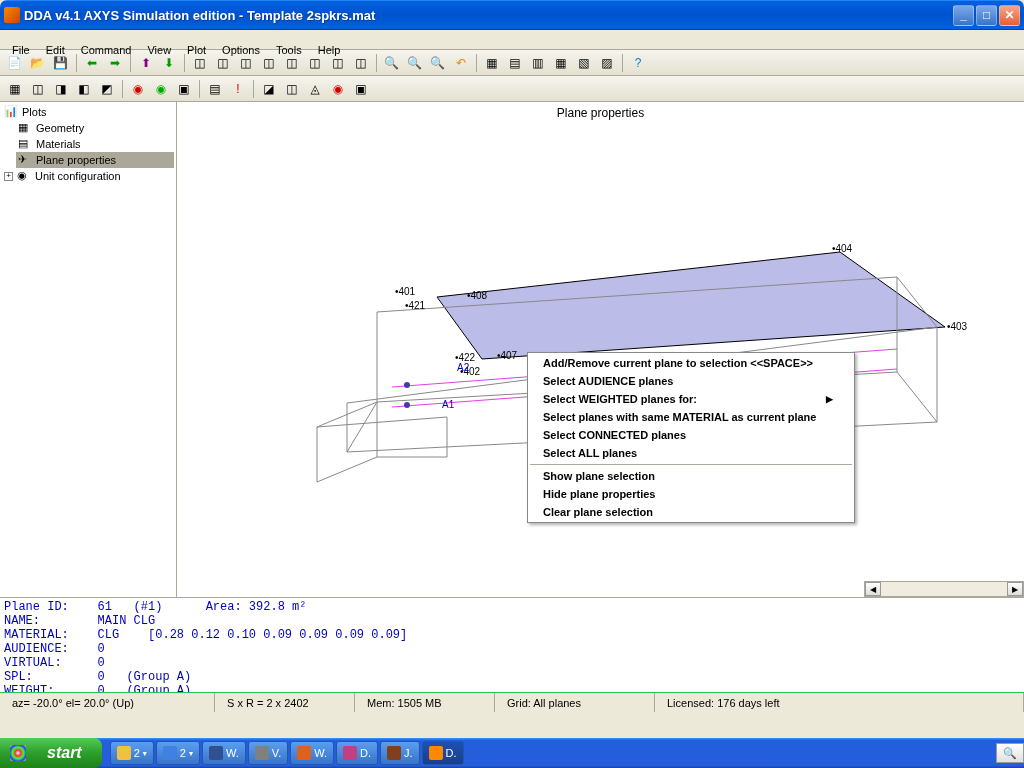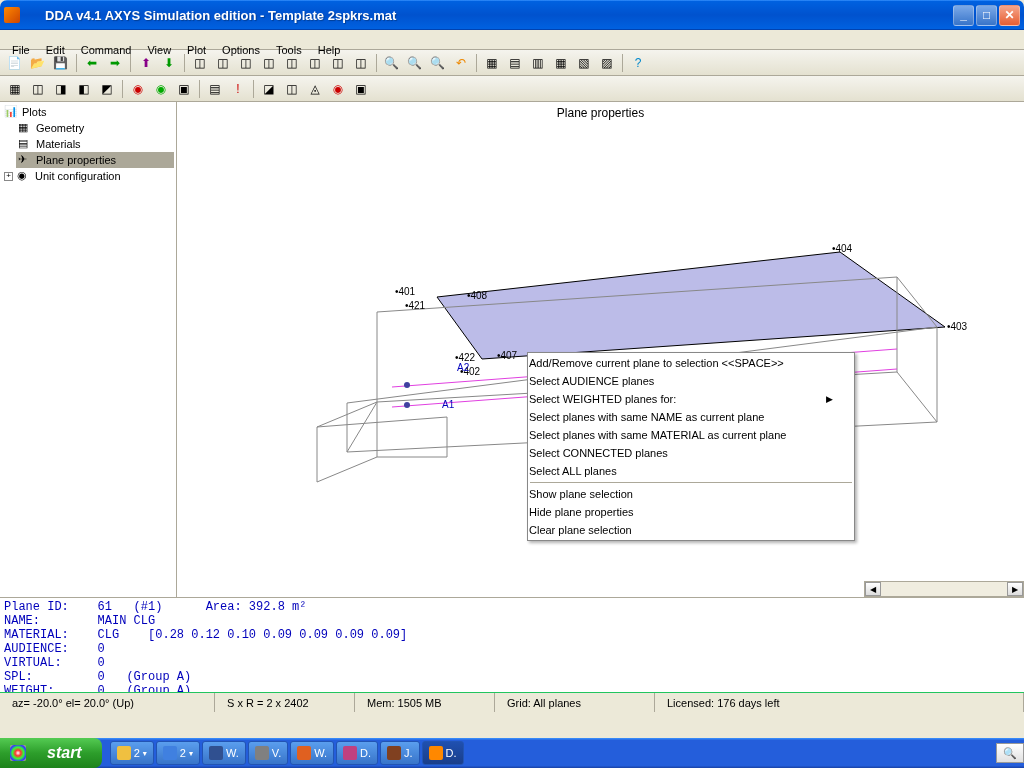--- a/index.html
+++ b/index.html
@@ -1,19 +1,19 @@
 <!DOCTYPE html>
 <html><head>
 <meta charset="utf-8">
 <style>
 * { box-sizing: border-box; margin: 0; padding: 0; }
 body { font-family: Tahoma, sans-serif; font-size: 11px; background: #ece9d8; width: 1024px; height: 768px; overflow: hidden; position: relative; }
 
 
-.titlebar { height: 30px; background: linear-gradient(to bottom, #3a93ff 0%, #0061e0 5%, #0052ce 50%, #0061e0 95%, #003399 100%); display: flex; align-items: center; padding: 4px 4px; border-radius: 7px 7px 0 0; gap: 21px; }
+.titlebar { height: 30px; background: linear-gradient(to bottom, #3a93ff 0%, #0061e0 5%, #0052ce 50%, #0061e0 95%, #003399 100%); display: flex; align-items: center; padding: 4px 4px; border-radius: 7px 7px 0 0; }
 .titlebar-icon { width: 16px; height: 16px; margin-right: 4px; background: linear-gradient(135deg,#ff8800,#cc4400); border-radius: 2px; }
 .titlebar-text { color: #fff; font-weight: bold; font-size: 13px; flex: 1; text-shadow: 1px 1px 1px rgba(0,0,0,0.3); }
 .win-btns { display: flex; gap: 2px; }
 .win-btn { width: 21px; height: 21px; border-radius: 3px; display: flex; align-items: center; justify-content: center; font-family: Arial; font-weight: bold; color: #fff; font-size: 12px; border: 1px solid rgba(255,255,255,0.3); }
 .win-min, .win-max { background: linear-gradient(to bottom, #7ba9e8, #3874c9); }
 .win-close { background: linear-gradient(to bottom, #f5a58a, #e75e33); }
 
 
 .menubar { height: 20px; background: #ece9d8; display: flex; align-items: center; padding: 0 4px; border-bottom: 1px solid #aca899; }
 .menu-item { padding: 2px 8px; cursor: default; margin-top: 20px; }
@@ -32,21 +32,21 @@
 .tree-icon { width: 14px; height: 14px; display: inline-block; }
 .tree-indent { margin-left: 14px; }
 .expand { width: 9px; height: 9px; border: 1px solid #888; display: inline-flex; align-items: center; justify-content: center; font-size: 8px; line-height: 1; background: #fff; }
 
 .viewport { flex: 1; background: #fff; position: relative; overflow: hidden; }
 .viewport-title { text-align: center; font-size: 12px; padding: 4px; }
 .canvas-area { position: absolute; top: 25px; left: 0; right: 0; bottom: 0; }
 
 
 .context-menu { position: absolute; background: #fff; border: 1px solid #888; box-shadow: 2px 2px 3px rgba(0,0,0,0.3); padding: 1px; }
-.ctx-item { padding: 3px 20px 3px 0; cursor: default; white-space: nowrap; display: flex; justify-content: space-between; align-items: center; }
+.ctx-item { padding: 3px 20px 3px 14px; cursor: default; white-space: nowrap; display: flex; justify-content: space-between; align-items: center; font-weight: bold; }
 .ctx-sep { height: 1px; background: #aca899; margin: 2px 1px; }
 .ctx-arrow { margin-left: 12px; font-size: 9px; }
 
 
 .hscroll { position: absolute; bottom: 0; right: 16px; width: 160px; height: 16px; background: #ece9d8; border: 1px solid #aca899; display:flex; }
 .hscroll-btn { width: 16px; height: 14px; background: linear-gradient(#fff,#ddd); border: 1px solid #999; font-size:8px; display:flex;align-items:center;justify-content:center;}
 .hscroll-track { flex:1; background:#f0ede0;}
 
 
 .info-panel { height: 95px; background: #fff; border-top: 1px solid #aca899; font-family: 'Courier New', monospace; font-size: 12px; color: #0000bb; padding: 2px 4px; white-space: pre; overflow: auto; }
@@ -223,23 +223,20 @@
             <span>Add/Remove current plane to selection &lt;&lt;SPACE&gt;&gt;</span>
           </div>
         <div class="ctx-item">
             <span>Select AUDIENCE planes</span>
           </div>
         <div class="ctx-item">
             <span>Select WEIGHTED planes for:</span>
             <span class="ctx-arrow">▶</span>
           </div>
         <div class="ctx-item">
-            <span>Select planes with same NAME as current plane</span>
-          </div>
-        <div class="ctx-item">
             <span>Select planes with same MATERIAL as current plane</span>
           </div>
         <div class="ctx-item">
             <span>Select CONNECTED planes</span>
           </div>
         <div class="ctx-item">
             <span>Select ALL planes</span>
           </div>
         <div class="ctx-sep"></div>
         <div class="ctx-item">

